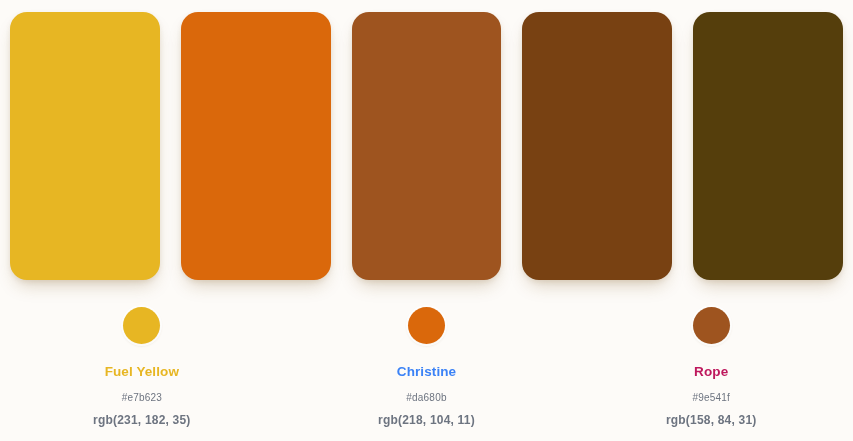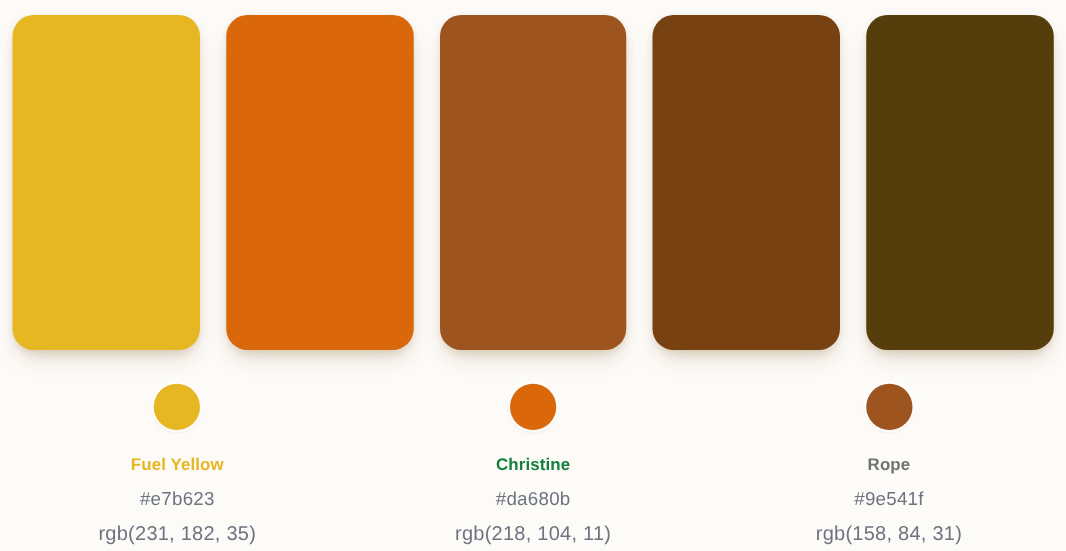--- a/index.html
+++ b/index.html
@@ -86,32 +86,33 @@
   .color-name {
     margin-top: 21px;
     font-size: 13.5px;
     font-weight: bold;
     letter-spacing: 0.1px;
     line-height: 1.1;
   }
 
   .color-hex {
     margin-top: 12px;
-    font-size: 15px;
+    font-size: 10px;
     color: #6d7480;
     letter-spacing: 0.2px;
     line-height: 1.1;
   }
 
   .color-rgb {
     margin-top: 11px;
-    font-size: 16px;
+    font-size: 12px;
     color: #6d7480;
     letter-spacing: 0.2px;
     line-height: 1.1;
+    font-weight: bold;
   }
 </style>
 </head>
 <body style="background: rgb(253, 251, 248);">
 
 <div id="palette-page">
 
   <div id="swatch-strip">
     <div class="swatch-card" style="background: rgb(231, 182, 35);"></div>
     <div class="swatch-card" style="background: rgb(218, 104, 11);"></div>
@@ -124,28 +125,28 @@
 
     <div class="color-info">
       <div class="color-dot" style="background: rgb(231, 182, 35);"></div>
       <div class="color-name" style="color: rgb(231, 182, 35);">Fuel Yellow</div>
       <div class="color-hex">#e7b623</div>
       <div class="color-rgb">rgb(231, 182, 35)</div>
     </div>
 
     <div class="color-info">
       <div class="color-dot" style="background: rgb(218, 104, 11);"></div>
-      <div class="color-name" style="color: #15803d; text-align: right;">Christine</div>
+      <div class="color-name" style="color: #3b82f6; text-align: right;">Christine</div>
       <div class="color-hex">#da680b</div>
       <div class="color-rgb">rgb(218, 104, 11)</div>
     </div>
 
     <div class="color-info">
       <div class="color-dot" style="background: rgb(158, 84, 31);"></div>
-      <div class="color-name" style="color: #737373;">Rope</div>
+      <div class="color-name" style="color: #be185d;">Rope</div>
       <div class="color-hex">#9e541f</div>
       <div class="color-rgb">rgb(158, 84, 31)</div>
     </div>
 
 
 
   </div>
 
 </div>
 

